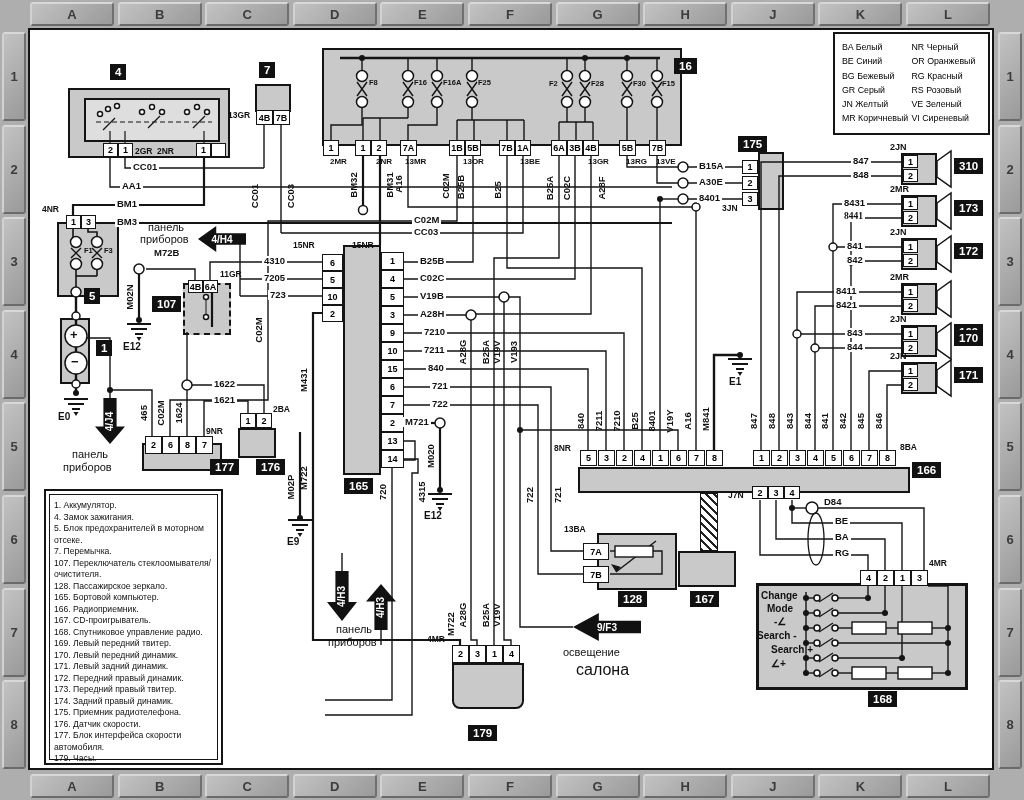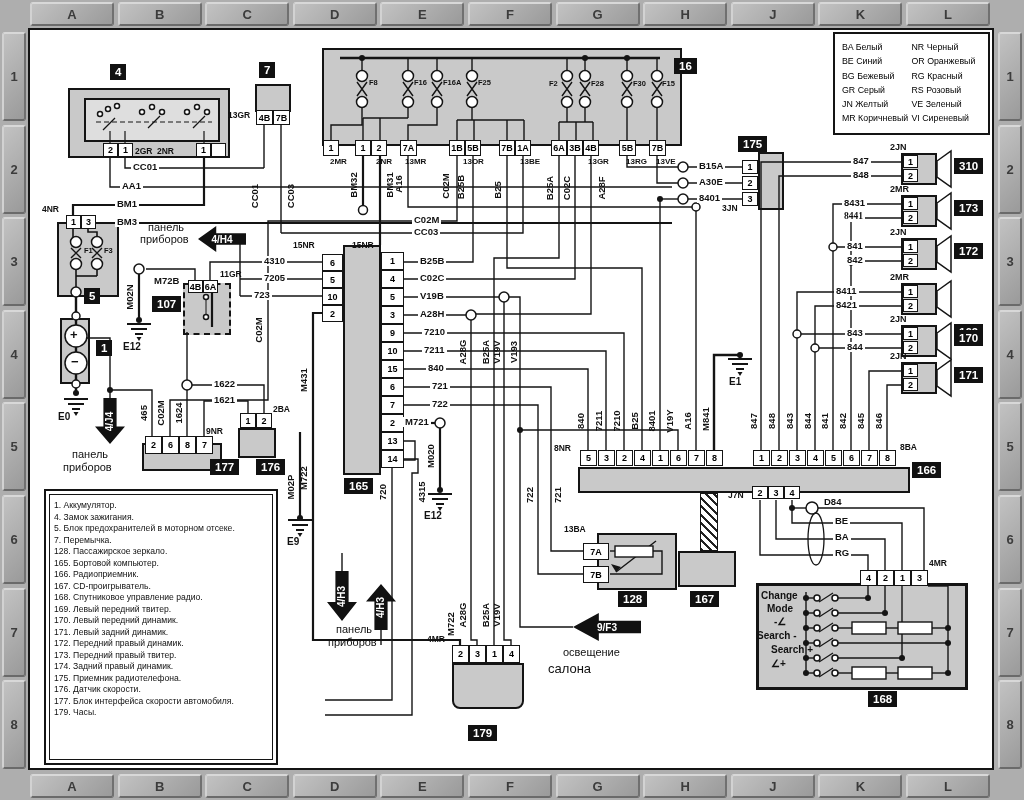--- a/index.html
+++ b/index.html
@@ -15,21 +15,21 @@
   .badge{position:absolute;background:#111;color:#fff;font-weight:bold;font-size:11.5px;padding:1px 5px;z-index:6;line-height:1.25;}
   .arrow{position:absolute;background:#111;z-index:4;display:flex;align-items:center;justify-content:center;}
   .arrow span{color:#fff;font-weight:bold;font-size:10px;}
   .arrow.d-left{clip-path:polygon(0% 50%,38% 0%,38% 28%,100% 28%,100% 72%,38% 72%,38% 100%);}
   .arrow.d-down{clip-path:polygon(28% 0%,72% 0%,72% 62%,100% 62%,50% 100%,0% 62%,28% 62%);}
   .arrow.d-up{clip-path:polygon(50% 0%,100% 38%,72% 38%,72% 100%,28% 100%,28% 38%,0% 38%);}
   .arrow .v{transform:rotate(-90deg);}
   #legend{position:absolute;left:833px;top:32px;width:157px;height:103px;background:#fff;border:2px solid #141414;box-sizing:border-box;padding:6px 7px;z-index:6;}
   #legend .lrow{display:flex;font-size:8.8px;line-height:1.62;}
   #legend .lcell{width:50%;}
-  #parts{position:absolute;left:44px;top:489px;width:234px;height:276px;background:#fff;border:2px solid #141414;box-shadow:inset 0 0 0 3px #fff,inset 0 0 0 4px #141414;box-sizing:border-box;padding:9px 8px;z-index:6;}
+  #parts{position:absolute;left:44px;top:489px;width:179px;height:276px;background:#fff;border:2px solid #141414;box-shadow:inset 0 0 0 3px #fff,inset 0 0 0 4px #141414;box-sizing:border-box;padding:9px 8px;z-index:6;}
   #parts .pitem{font-size:8.6px;line-height:1.34;color:#111;}
   .hatch{position:absolute;border:1px solid #141414;background:repeating-linear-gradient(45deg,#222 0 2px,#fff 2px 6px);box-sizing:border-box;z-index:2;}
 </style>
 </head>
 <body>
 
 <div id="root">
   <div id="frame">
       <div class="cell" style="left: 30px; top: 2px; width: 84px; height: 24px; position: absolute;">A</div>
       <div class="cell" style="left: 30px; top: 774px; width: 84px; height: 24px; position: absolute;">A</div>
@@ -372,20 +372,21 @@
       <div class="lrow">
         <div class="lcell">MR Коричневый</div>
         <div class="lcell">VI Сиреневый</div>
       </div>
     </div>
   <div id="parts">
       <div class="pitem">1. Аккумулятор.</div>
       <div class="pitem">4. Замок зажигания.</div>
       <div class="pitem">5. Блок предохранителей в моторном отсеке.</div>
       <div class="pitem">7. Перемычка.</div>
+      <div class="pitem">107. Переключатель стеклоомывателя/очистителя.</div>
       <div class="pitem">128. Пассажирское зеркало.</div>
       <div class="pitem">165. Бортовой компьютер.</div>
       <div class="pitem">166. Радиоприемник.</div>
       <div class="pitem">167. CD-проигрыватель.</div>
       <div class="pitem">168. Спутниковое управление радио.</div>
       <div class="pitem">169. Левый передний твитер.</div>
       <div class="pitem">170. Левый передний динамик.</div>
       <div class="pitem">171. Левый задний динамик.</div>
       <div class="pitem">172. Передний правый динамик.</div>
       <div class="pitem">173. Передний правый твитер.</div>
@@ -566,47 +567,47 @@
     <div class="lbl" style="font-size: 8px; left: 626px; top: 158px; position: absolute;">13RG</div>
     <div class="lbl" style="font-size: 8px; left: 656px; top: 158px; position: absolute;">13VE</div>
     <div class="lbl bg" style="left: 697px; top: 161px; position: absolute;">B15A</div>
     <div class="lbl bg" style="left: 697px; top: 177px; position: absolute;">A30E</div>
     <div class="lbl bg" style="left: 697px; top: 193px; position: absolute;">8401</div>
     <div class="lbl" style="font-size: 8.5px; left: 722px; top: 204px; position: absolute;">3JN</div>
     <div class="lbl" style="font-size: 8.5px; left: 293px; top: 241px; position: absolute;">15NR</div>
     <div class="lbl" style="font-size: 8.5px; left: 352px; top: 241px; position: absolute;">15NR</div>
     <div class="lbl bg" style="left: 262px; top: 256px; position: absolute;">4310</div>
     <div class="lbl bg" style="left: 262px; top: 273px; position: absolute;">7205</div>
-    <div class="lbl bg" style="left: 252px; top: 290px; position: absolute;">723</div>
+    <div class="lbl bg" style="left: 268px; top: 290px; position: absolute;">723</div>
     <div class="lbl bg" style="left: 418px; top: 256px; position: absolute;">B25B</div>
     <div class="lbl bg" style="left: 418px; top: 273px; position: absolute;">C02C</div>
     <div class="lbl bg" style="left: 418px; top: 291px; position: absolute;">V19B</div>
     <div class="lbl bg" style="left: 418px; top: 309px; position: absolute;">A28H</div>
     <div class="lbl bg" style="left: 422px; top: 327px; position: absolute;">7210</div>
     <div class="lbl bg" style="left: 422px; top: 345px; position: absolute;">7211</div>
     <div class="lbl bg" style="left: 426px; top: 363px; position: absolute;">840</div>
     <div class="lbl bg" style="left: 430px; top: 381px; position: absolute;">721</div>
     <div class="lbl bg" style="left: 430px; top: 399px; position: absolute;">722</div>
     <div class="lbl bg" style="left: 403px; top: 417px; position: absolute;">M721</div>
     <div class="lbl bg" style="left: 412px; top: 215px; position: absolute;">C02M</div>
     <div class="lbl bg" style="left: 412px; top: 227px; position: absolute;">CC03</div>
-    <div class="lbl bg" style="left: 152px; top: 276px; position: absolute;">M72B</div>
+    <div class="lbl bg" style="left: 152px; top: 248px; position: absolute;">M72B</div>
     <div class="lbl" style="font-size: 8.5px; left: 220px; top: 270px; position: absolute;">11GR</div>
     <div class="lbl bg" style="left: 212px; top: 379px; position: absolute;">1622</div>
     <div class="lbl bg" style="left: 212px; top: 395px; position: absolute;">1621</div>
     <div class="lbl" style="font-size: 8.5px; left: 206px; top: 427px; position: absolute;">9NR</div>
     <div class="lbl" style="font-size: 8.5px; left: 273px; top: 405px; position: absolute;">2BA</div>
     <div class="lbl" style="font-size: 11px; font-weight: 400; left: 148px; top: 222px; position: absolute;">панель</div>
     <div class="lbl" style="font-size: 11px; font-weight: 400; left: 140px; top: 234px; position: absolute;">приборов</div>
     <div class="lbl" style="font-size: 11px; font-weight: 400; left: 72px; top: 449px; position: absolute;">панель</div>
     <div class="lbl" style="font-size: 11px; font-weight: 400; left: 63px; top: 462px; position: absolute;">приборов</div>
     <div class="lbl" style="font-size: 11px; font-weight: 400; left: 336px; top: 624px; position: absolute;">панель</div>
     <div class="lbl" style="font-size: 11px; font-weight: 400; left: 328px; top: 637px; position: absolute;">приборов</div>
     <div class="lbl" style="font-size: 11px; font-weight: 400; left: 563px; top: 647px; position: absolute;">освещение</div>
-    <div class="lbl" style="font-size: 13px; font-weight: 400; left: 548px; top: 662px; position: absolute;">салона</div>
+    <div class="lbl" style="font-size: 16px; font-weight: 400; left: 576px; top: 662px; position: absolute;">салона</div>
     <div class="lbl" style="font-size: 8.5px; left: 564px; top: 525px; position: absolute;">13BA</div>
     <div class="lbl" style="font-size: 8.5px; left: 554px; top: 444px; position: absolute;">8NR</div>
     <div class="lbl" style="font-size: 8.5px; left: 900px; top: 443px; position: absolute;">8BA</div>
     <div class="lbl" style="font-size: 8.5px; left: 728px; top: 491px; position: absolute;">J7N</div>
     <div class="lbl bg" style="left: 822px; top: 497px; position: absolute;">D84</div>
     <div class="lbl bg" style="left: 833px; top: 516px; position: absolute;">BE</div>
     <div class="lbl bg" style="left: 833px; top: 532px; position: absolute;">BA</div>
     <div class="lbl bg" style="left: 833px; top: 548px; position: absolute;">RG</div>
     <div class="lbl" style="font-size: 8.5px; left: 929px; top: 559px; position: absolute;">4MR</div>
     <div class="lbl" style="font-size: 8.5px; left: 427px; top: 635px; position: absolute;">4MR</div>

